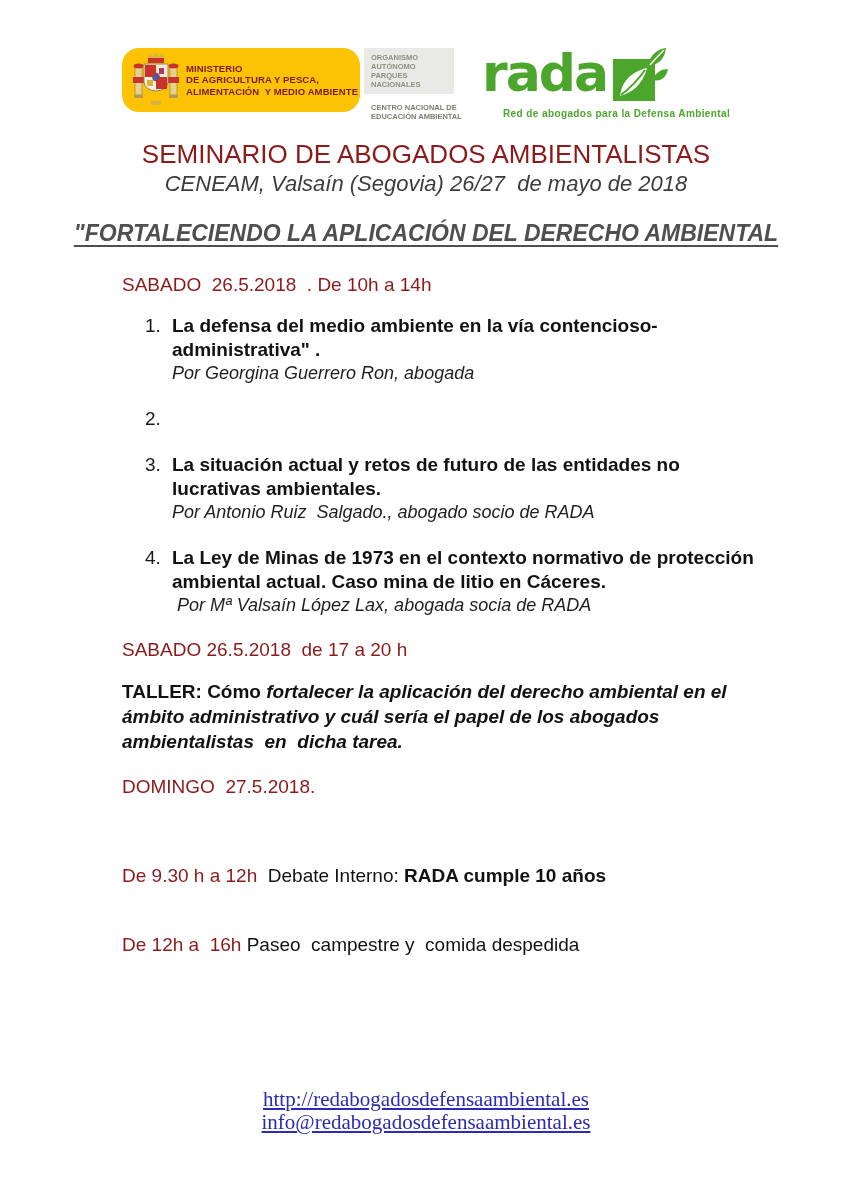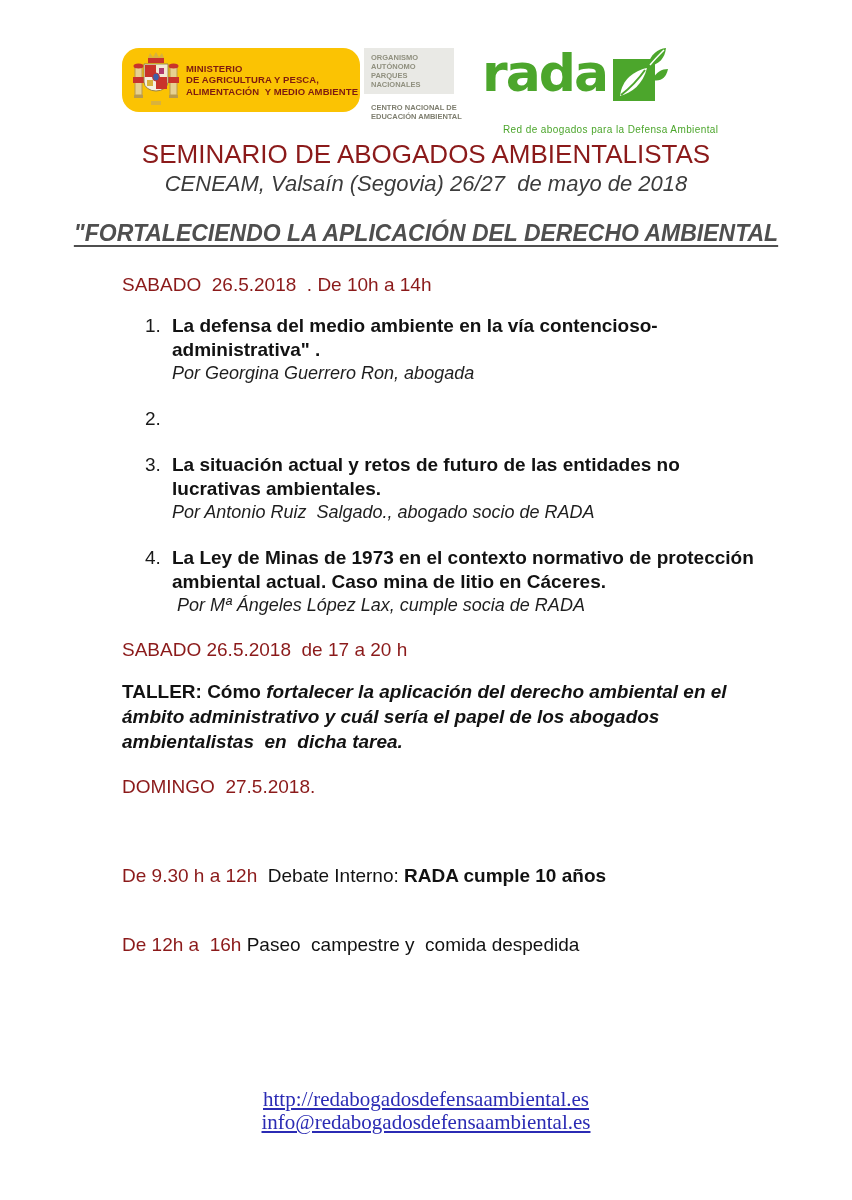--- a/index.html
+++ b/index.html
@@ -18,21 +18,21 @@
   .org-col { margin-left:4px; width:90px; }
   .org-box { background:#E9E9E5; padding:5px 7px 5px 7px; font-size:7.5px; font-weight:bold;
              color:#90907F; line-height:9px; white-space:pre; }
   .ceneam  { margin-top:9px; padding-left:7px; font-size:7.5px; font-weight:bold;
              color:#7E7E6F; line-height:9px; white-space:pre; }
   .rada { margin-left:28px; margin-top:2px; width:200px; }
   .rada-row { display:flex; align-items:flex-start; }
   .rada-word { font-family:"DejaVu Sans", sans-serif; font-weight:bold; color:#4CA62C;
                font-size:52px; line-height:46px; letter-spacing:-2px; }
   .rada-icon { margin-left:5px; margin-top:-4px; }
-  .rada-tag { margin-top:22px; font-size:10px; font-weight:normal; color:#4CA62C; letter-spacing:0.4px; white-space:pre;padding-left:21px; }
+  .rada-tag { margin-top:6px; font-size:10px; font-weight:bold; color:#4CA62C; letter-spacing:0.4px; white-space:pre;padding-left:21px; }
 
   
   .content { position:absolute; top:140px; left:0; width:852px; }
   .title-main { margin:0; text-align:center; color:#8B1A1A; font-size:26px; font-weight:400; line-height:28px; }
   .subtitle { margin-top:3px; text-align:center; font-style:italic; color:#3C3C3C; font-size:22px; line-height:25px; white-space:pre-wrap; }
   .theme { margin-top:24px; text-align:center; font-weight:bold; font-style:italic; color:#4F4F4F;
            font-size:23px; line-height:26px; }
   .theme span { text-decoration:underline; text-decoration-thickness:2px; text-underline-offset:4px; }
   .programa { margin-top:25px; text-align:center; color:#8B1A1A; font-weight:bold; font-size:23px; line-height:26px; }
 
@@ -156,21 +156,21 @@
 lucrativas ambientales.</div>
           <div class="talk-speaker">Por Antonio Ruiz  Salgado., abogado socio de RADA</div>
         </div>
       </div>
 
       <div class="talk">
         <span class="talk-num">4.</span>
         <div class="talk-body">
           <div class="talk-title">La Ley de Minas de 1973 en el contexto normativo de protección
 ambiental actual. Caso mina de litio en Cáceres.</div>
-          <div class="talk-speaker"> Por Mª Ángeles López Lax, cumple socia de RADA</div>
+          <div class="talk-speaker"> Por Mª Valsaín López Lax, abogada socia de RADA</div>
         </div>
       </div>
     </div>
 
     <div class="session-head sh-2">SABADO 26.5.2018  de 17 a 20 h</div>
 
     <p class="taller"><span class="taller-label">TALLER: Cómo </span><span class="taller-text">fortalecer la aplicación del derecho ambiental en el
 ámbito administrativo y cuál sería el papel de los abogados
 ambientalistas  en  dicha tarea.</span></p>
 

